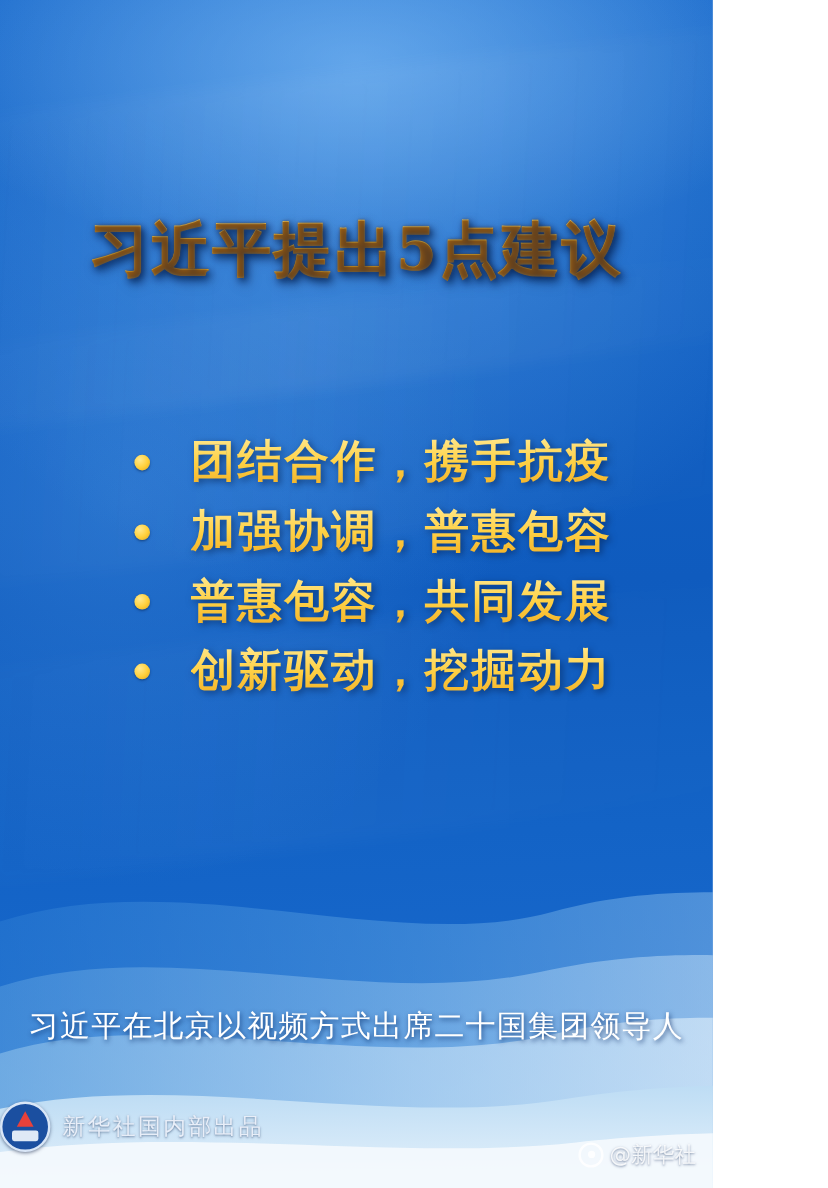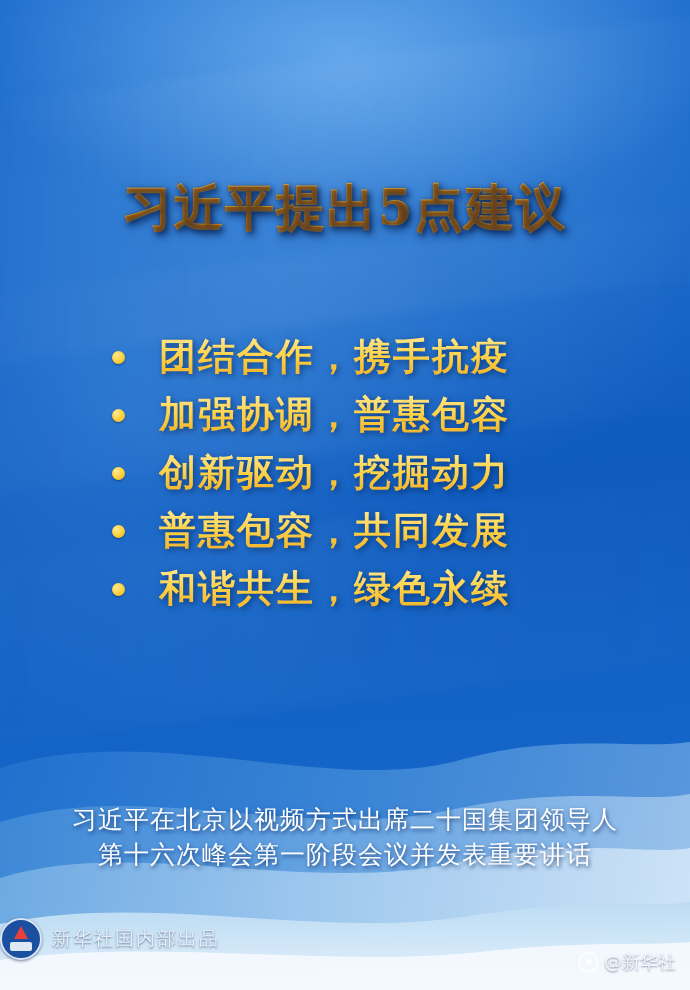--- a/index.html
+++ b/index.html
@@ -8,21 +8,21 @@
   }
   body {
     width: 690px;
     height: 990px;
     font-family: "Liberation Sans", sans-serif;
     overflow: hidden;
   }
 
   .poster {
     position: relative;
-    width: 690px;
+    width: 594px;
     height: 990px;
     background:
       radial-gradient(ellipse 120% 70% at 50% 8%, rgba(90,165,235,0.55) 0%, rgba(40,110,200,0.0) 60%),
       radial-gradient(ellipse 80% 50% at 18% 42%, rgba(70,145,225,0.40) 0%, rgba(30,100,195,0.0) 65%),
       linear-gradient(177deg, #1464c8 0%, #1160c4 28%, #0f5bbe 50%, #1363c6 70%, #1868cc 86%, #2e7fd6 100%);
     overflow: hidden;
   }
 
   
   .streak {
@@ -67,21 +67,21 @@
     background: linear-gradient(180deg, #ffe88a 0%, #ffd23c 45%, #f2a81e 100%);
     -webkit-background-clip: text;
     background-clip: text;
     -webkit-text-fill-color: transparent;
     filter: drop-shadow(2px 3px 4px rgba(0,25,70,0.6));
   }
 
   
   .bullets {
     position: absolute;
-    top: 328px;
+    top: 356px;
     left: 0;
     width: 100%;
     padding: 0;
     margin: 0;
     list-style: none;
   }
   .bullet-row {
     display: flex;
     align-items: center;
     justify-content: flex-start;
@@ -235,29 +235,25 @@
     <li class="bullet-row">
       <span class="dot"></span>
       <span class="bullet-text">团结合作，携手抗疫</span>
     </li>
     <li class="bullet-row">
       <span class="dot"></span>
       <span class="bullet-text">加强协调，普惠包容</span>
     </li>
     <li class="bullet-row">
       <span class="dot"></span>
-      <span class="bullet-text">创新驱动，挖掘动力</span>
-    </li>
-    <li class="bullet-row">
-      <span class="dot"></span>
       <span class="bullet-text">普惠包容，共同发展</span>
     </li>
     <li class="bullet-row">
       <span class="dot"></span>
-      <span class="bullet-text">和谐共生，绿色永续</span>
+      <span class="bullet-text">创新驱动，挖掘动力</span>
     </li>
   </ul>
 
   <div class="wave-band">
     <svg width="690" height="280" viewBox="0 0 690 280" xmlns="http://www.w3.org/2000/svg">
       <defs>
         <linearGradient id="w1" x1="0" y1="0" x2="1" y2="0">
           <stop offset="0%" stop-color="#2f7fd4"></stop>
           <stop offset="50%" stop-color="#63a8e4"></stop>
           <stop offset="100%" stop-color="#a9d2f2"></stop>
@@ -280,21 +276,20 @@
       <path d="M0,58 C150,10 330,86 460,50 C560,22 640,40 690,32 L690,280 L0,280 Z" fill="url(#w1)" opacity="0.45"></path>
       <path d="M0,112 C140,68 300,132 450,100 C570,74 640,94 690,84 L690,280 L0,280 Z" fill="url(#w2)" opacity="0.5"></path>
       <path d="M0,168 C130,126 310,186 460,152 C580,126 645,146 690,138 L690,280 L0,280 Z" fill="url(#w3)" opacity="0.6"></path>
       <path d="M0,214 C150,182 320,230 470,206 C585,188 648,198 690,192 L690,280 L0,280 Z" fill="url(#w4)" opacity="0.95"></path>
       <path d="M0,250 C160,228 330,258 480,242 C590,230 650,236 690,232 L690,280 L0,280 Z" fill="#f3f9fd" opacity="0.95"></path>
     </svg>
   </div>
 
   <div class="caption">
     <div>习近平在北京以视频方式出席二十国集团领导人</div>
-    <div>第十六次峰会第一阶段会议并发表重要讲话</div>
   </div>
 
   <div class="footer">
     <span class="xinhua-mark"></span>
     <span class="footer-text">新华社国内部出品</span>
   </div>
 
   <div class="watermark">
     <span class="weibo-eye"></span>
     <span>@新华社</span>

